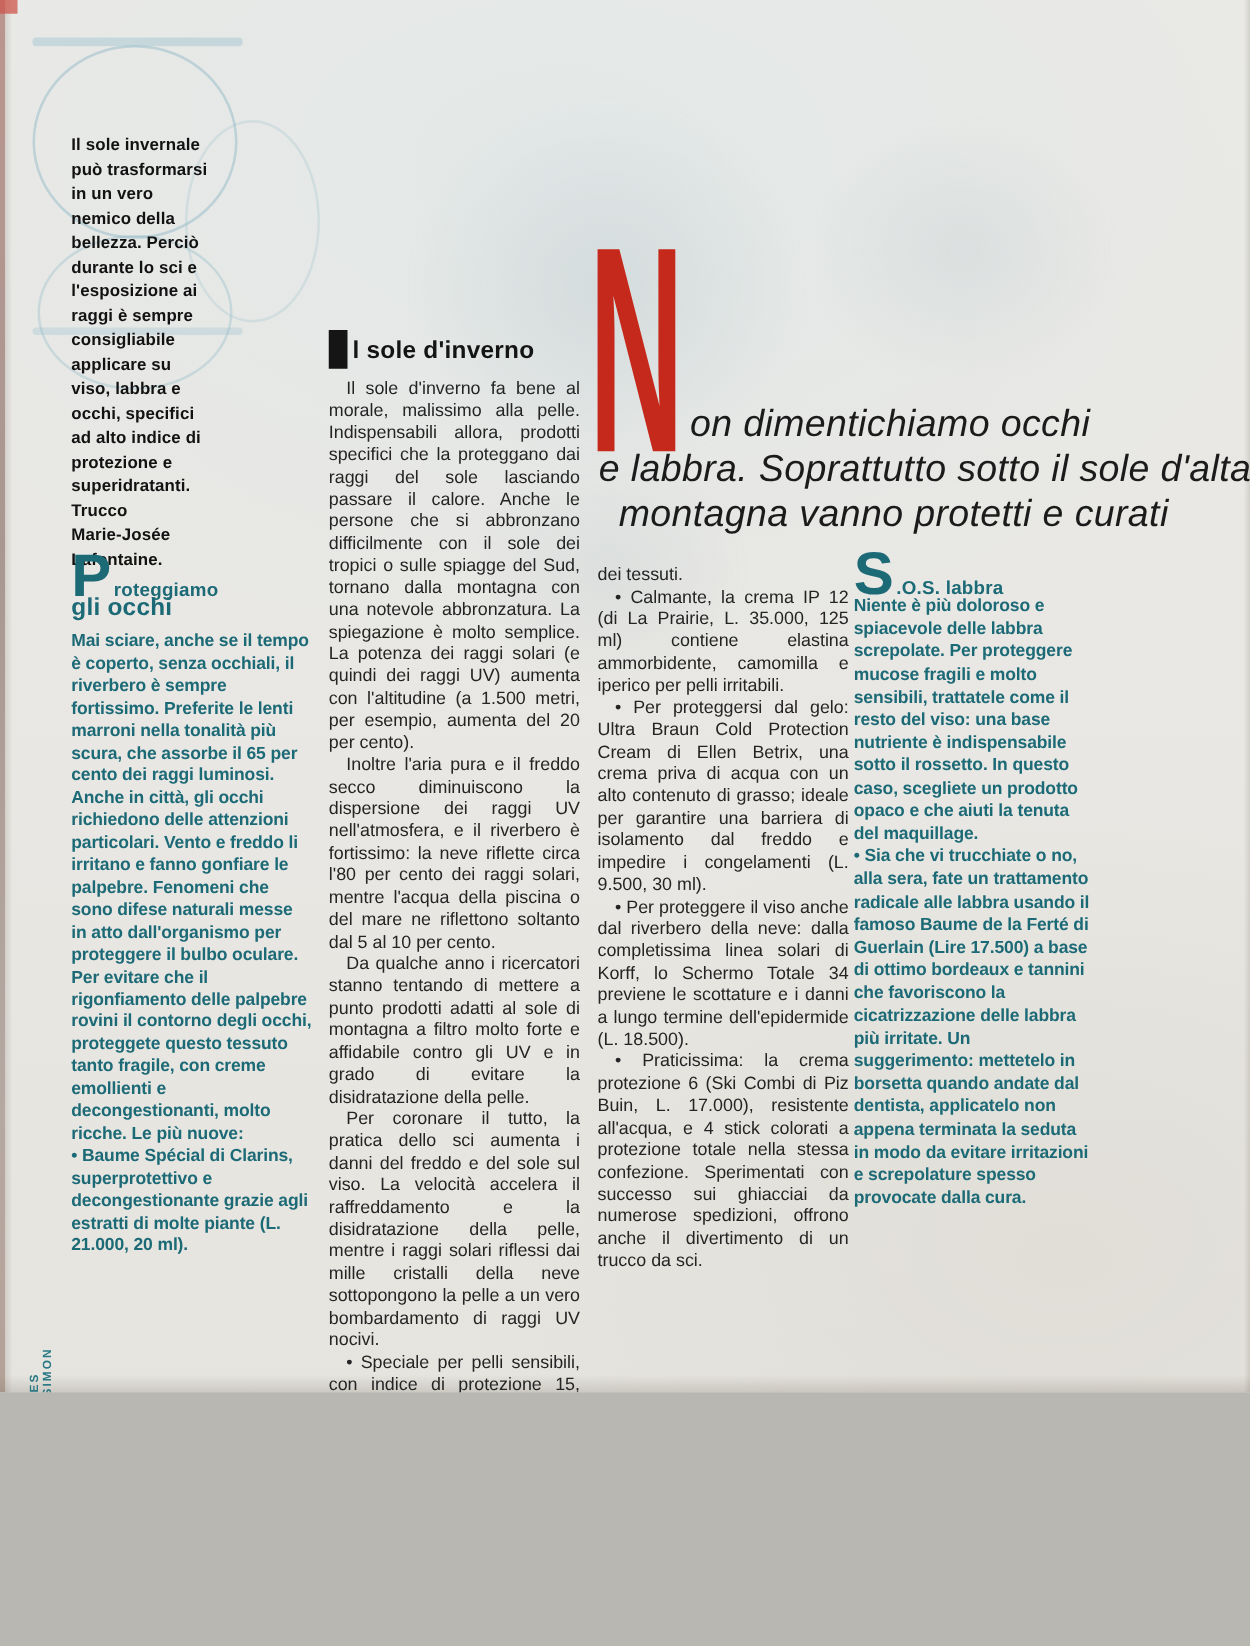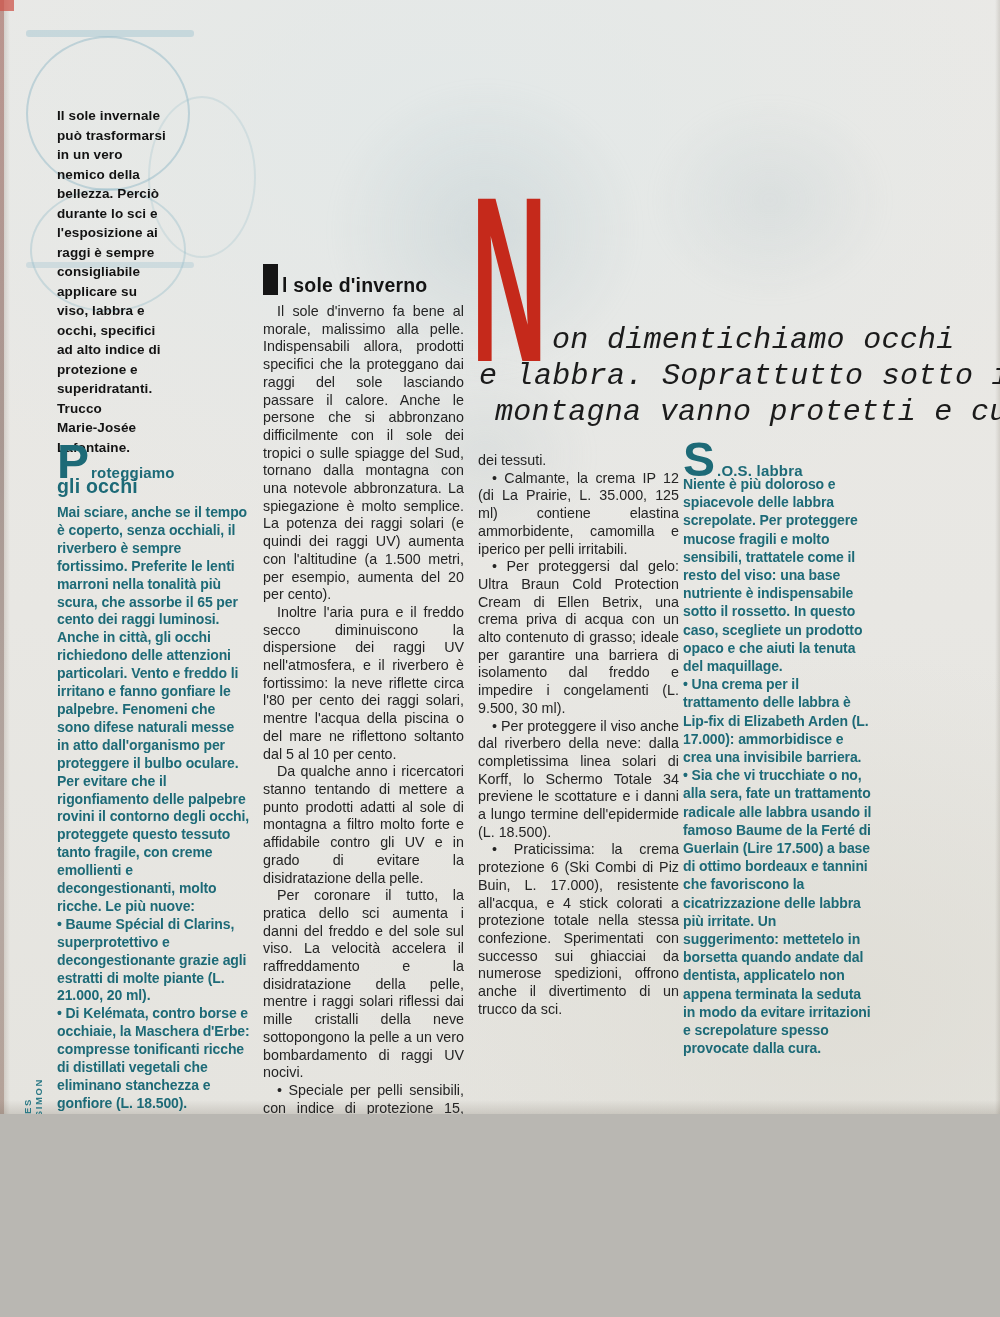--- a/index.html
+++ b/index.html
@@ -45,28 +45,28 @@
   .col4 .teal-body p{line-height:18.2px;}
   .heading-row{display:flex;align-items:baseline;gap:3px;height:44px;}
   .dropcap-teal{font-size:48px;line-height:1;font-weight:bold;letter-spacing:-1px;}
   .h-teal{font-size:15px;font-weight:bold;letter-spacing:0.2px;}
   .h-teal-l2{font-size:19.5px;font-weight:bold;margin-top:-7px;margin-bottom:6px;letter-spacing:0.2px;}
   
   .col2{left:263px;top:264px;width:201px;}
   .col3{left:478px;top:452px;width:201px;}
   .black-body p{margin:0;font-size:14.3px;line-height:17.7px;color:#242424;text-align:justify;hyphens:auto;}
   .pind{text-indent:14px;}
-  .h-black-row{display:flex;align-items:flex-end;gap:4px;margin-bottom:6px;}
+  .h-black-row{display:flex;align-items:center;gap:4px;margin-bottom:6px;}
   .bar-i{width:15px;height:31px;background:#151515;margin-bottom:2px;}
   .h-black{font-size:19.5px;font-weight:bold;color:#141414;letter-spacing:0.2px;}
   
   .red-n{left:471px;top:162px;font-size:235px;line-height:1;font-weight:bold;color:#c5291b;
     transform:scaleX(0.45);transform-origin:left top;}
   
-  .hl{font-family:Liberation Mono, monospace;font-style:italic;font-size:30px;line-height:1;color:#1b1b1b;letter-spacing:0.3px;white-space:nowrap;}
+  .hl{font-family:Liberation Sans, sans-serif;font-style:italic;font-size:30px;line-height:1;color:#1b1b1b;letter-spacing:0.3px;white-space:nowrap;}
   .hl1{left:552px;top:325px;}
   .hl2{left:479px;top:361px;}
   .hl3{left:495px;top:397px;}
   
   .big-red{font-size:69px;line-height:1;color:#d0301e;letter-spacing:1px;transform-origin:left top;white-space:nowrap;}
   .strategie{left:675px;top:1121px;transform:scaleX(0.62);}
   .antifreddo{left:611px;top:1177px;transform:scaleX(0.60);}
   
   .footer{left:783px;top:1256px;display:flex;align-items:baseline;font-size:13px;color:#46464a;}
   .footer .mag{letter-spacing:28px;}
@@ -122,21 +122,20 @@
 
   <div class="abs col col1 teal">
     <div class="heading-row">
       <span class="dropcap-teal">P</span>
       <span class="h-teal">roteggiamo</span>
     </div>
     <div class="h-teal-l2">gli occhi</div>
     <div class="teal-body">
       <p>Mai sciare, anche se il tempo è coperto, senza occhiali, il riverbero è sempre fortissimo. Preferite le lenti marroni nella tonalità più scura, che assorbe il 65 per cento dei raggi luminosi. Anche in città, gli occhi richiedono delle attenzioni particolari. Vento e freddo li irritano e fanno gonfiare le palpebre. Fenomeni che sono difese naturali messe in atto dall'organismo per proteggere il bulbo oculare. Per evitare che il rigonfiamento delle palpebre rovini il contorno degli occhi, proteggete questo tessuto tanto fragile, con creme emollienti e decongestionanti, molto ricche. Le più nuove:</p>
       <p>• Baume Spécial di Clarins, superprotettivo e decongestionante grazie agli estratti di molte piante (L. 21.000, 20 ml).</p>
-      <p>• Di Kelémata, contro borse e occhiaie, la Maschera d'Erbe: compresse tonificanti ricche di distillati vegetali che eliminano stanchezza e gonfiore (L. 18.500).</p>
     </div>
   </div>
 
   <div class="abs col col2">
     <div class="h-black-row">
       <div class="bar-i"></div>
       <span class="h-black">l sole d'inverno</span>
     </div>
     <div class="black-body">
       <p class="pind">Il sole d'inverno fa bene al morale, malissimo alla pelle. Indispensabili allora, prodotti specifici che la proteggano dai raggi del sole lasciando passare il calore. Anche le persone che si abbronzano difficilmente con il sole dei tropici o sulle spiagge del Sud, tornano dalla montagna con una notevole abbronzatura. La spiegazione è molto semplice. La potenza dei raggi solari (e quindi dei raggi UV) aumenta con l'altitudine (a 1.500 metri, per esempio, aumenta del 20 per cento).</p>
@@ -157,21 +156,20 @@
     </div>
   </div>
 
   <div class="abs col col4 teal">
     <div class="heading-row">
       <span class="dropcap-teal">S</span>
       <span class="h-teal">.O.S. labbra</span>
     </div>
     <div class="teal-body" style="margin-top:-5px;">
       <p>Niente è più doloroso e spiacevole delle labbra screpolate. Per proteggere mucose fragili e molto sensibili, trattatele come il resto del viso: una base nutriente è indispensabile sotto il rossetto. In questo caso, scegliete un prodotto opaco e che aiuti la tenuta del maquillage.</p>
-      <p>• Una crema per il trattamento delle labbra è Lip-fix di Elizabeth Arden (L. 17.000): ammorbidisce e crea una invisibile barriera.</p>
       <p>• Sia che vi trucchiate o no, alla sera, fate un trattamento radicale alle labbra usando il famoso Baume de la Ferté di Guerlain (Lire 17.500) a base di ottimo bordeaux e tannini che favoriscono la cicatrizzazione delle labbra più irritate. Un suggerimento: mettetelo in borsetta quando andate dal dentista, applicatelo non appena terminata la seduta in modo da evitare irritazioni e screpolature spesso provocate dalla cura.</p>
     </div>
   </div>
 
   <div class="abs big-red strategie">STRATEGIE</div>
   <div class="abs big-red antifreddo">ANTIFREDDO</div>
 
   <div class="abs footer">
     <span class="mag">ELLE</span>
     <span class="num">101</span>

